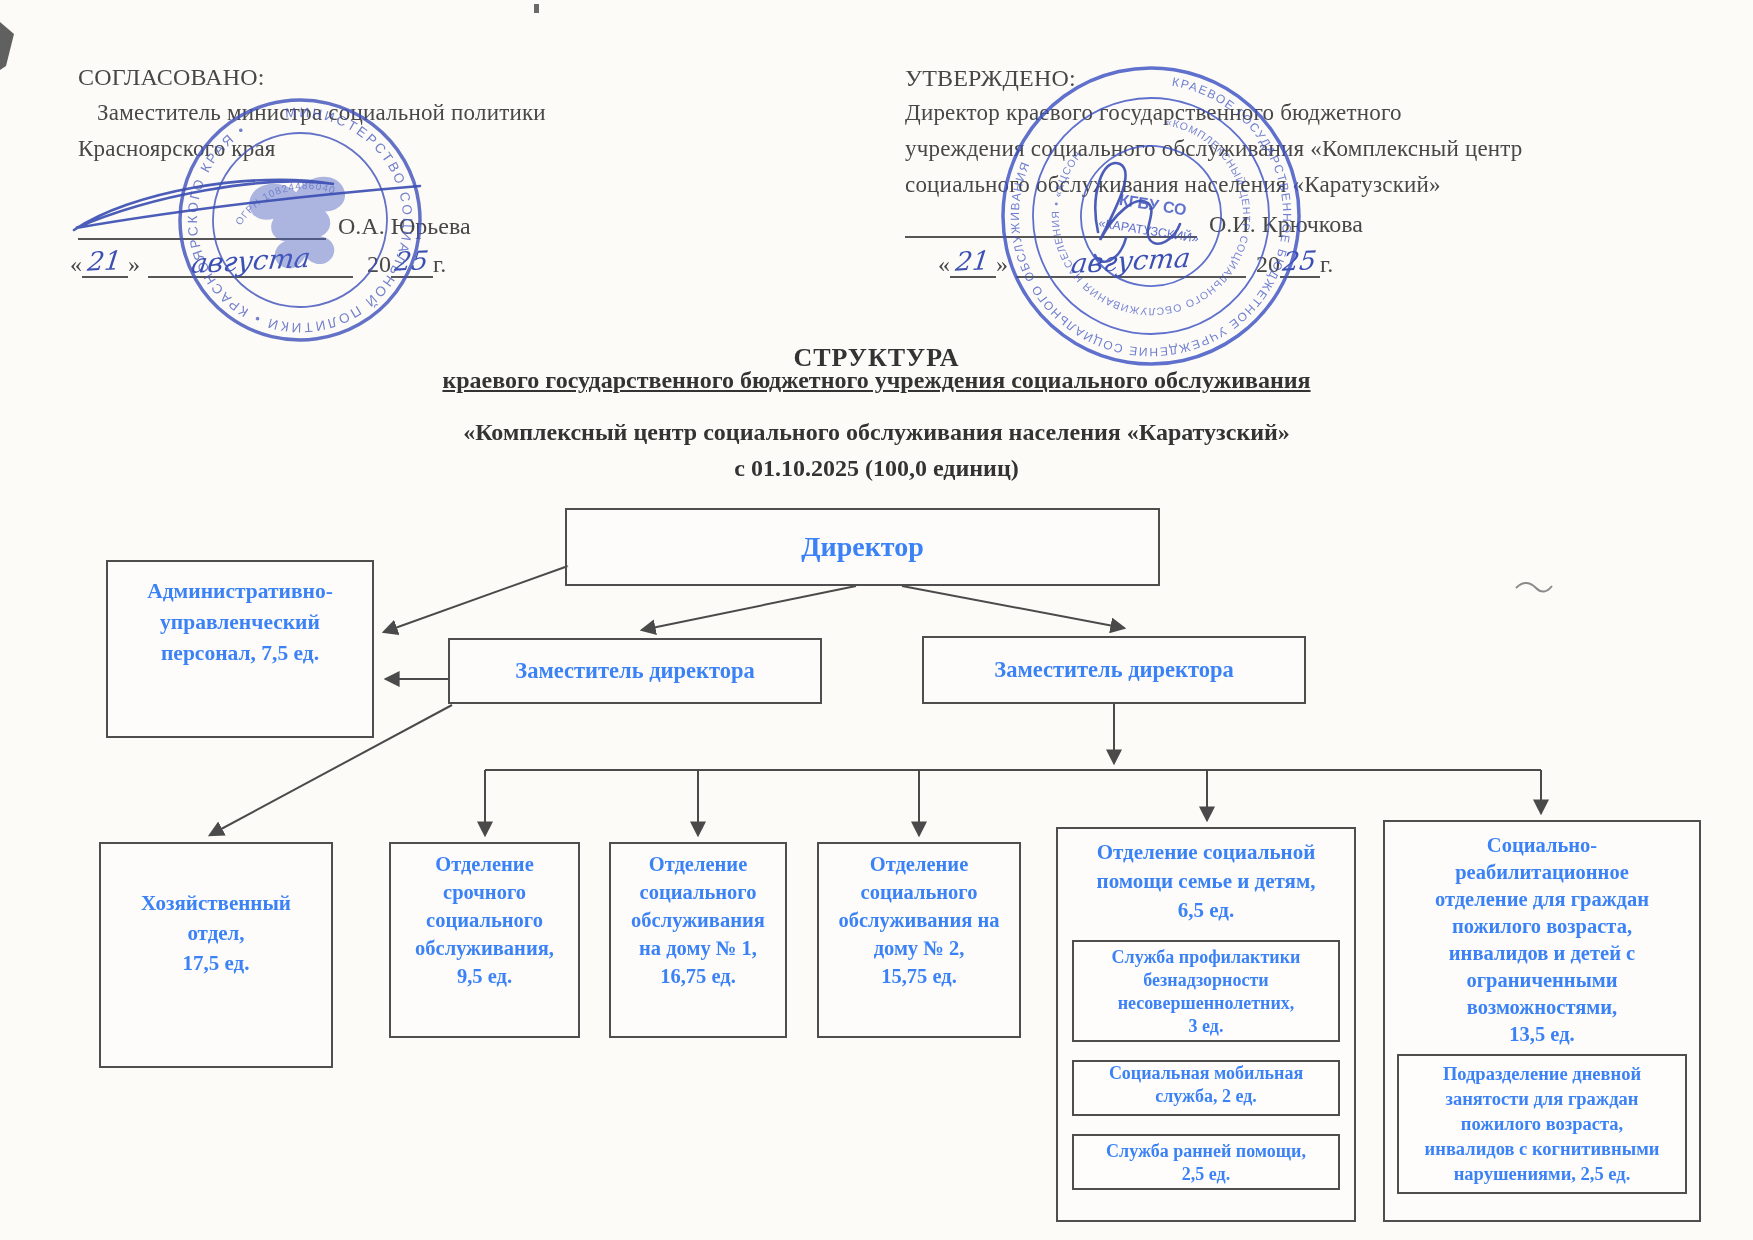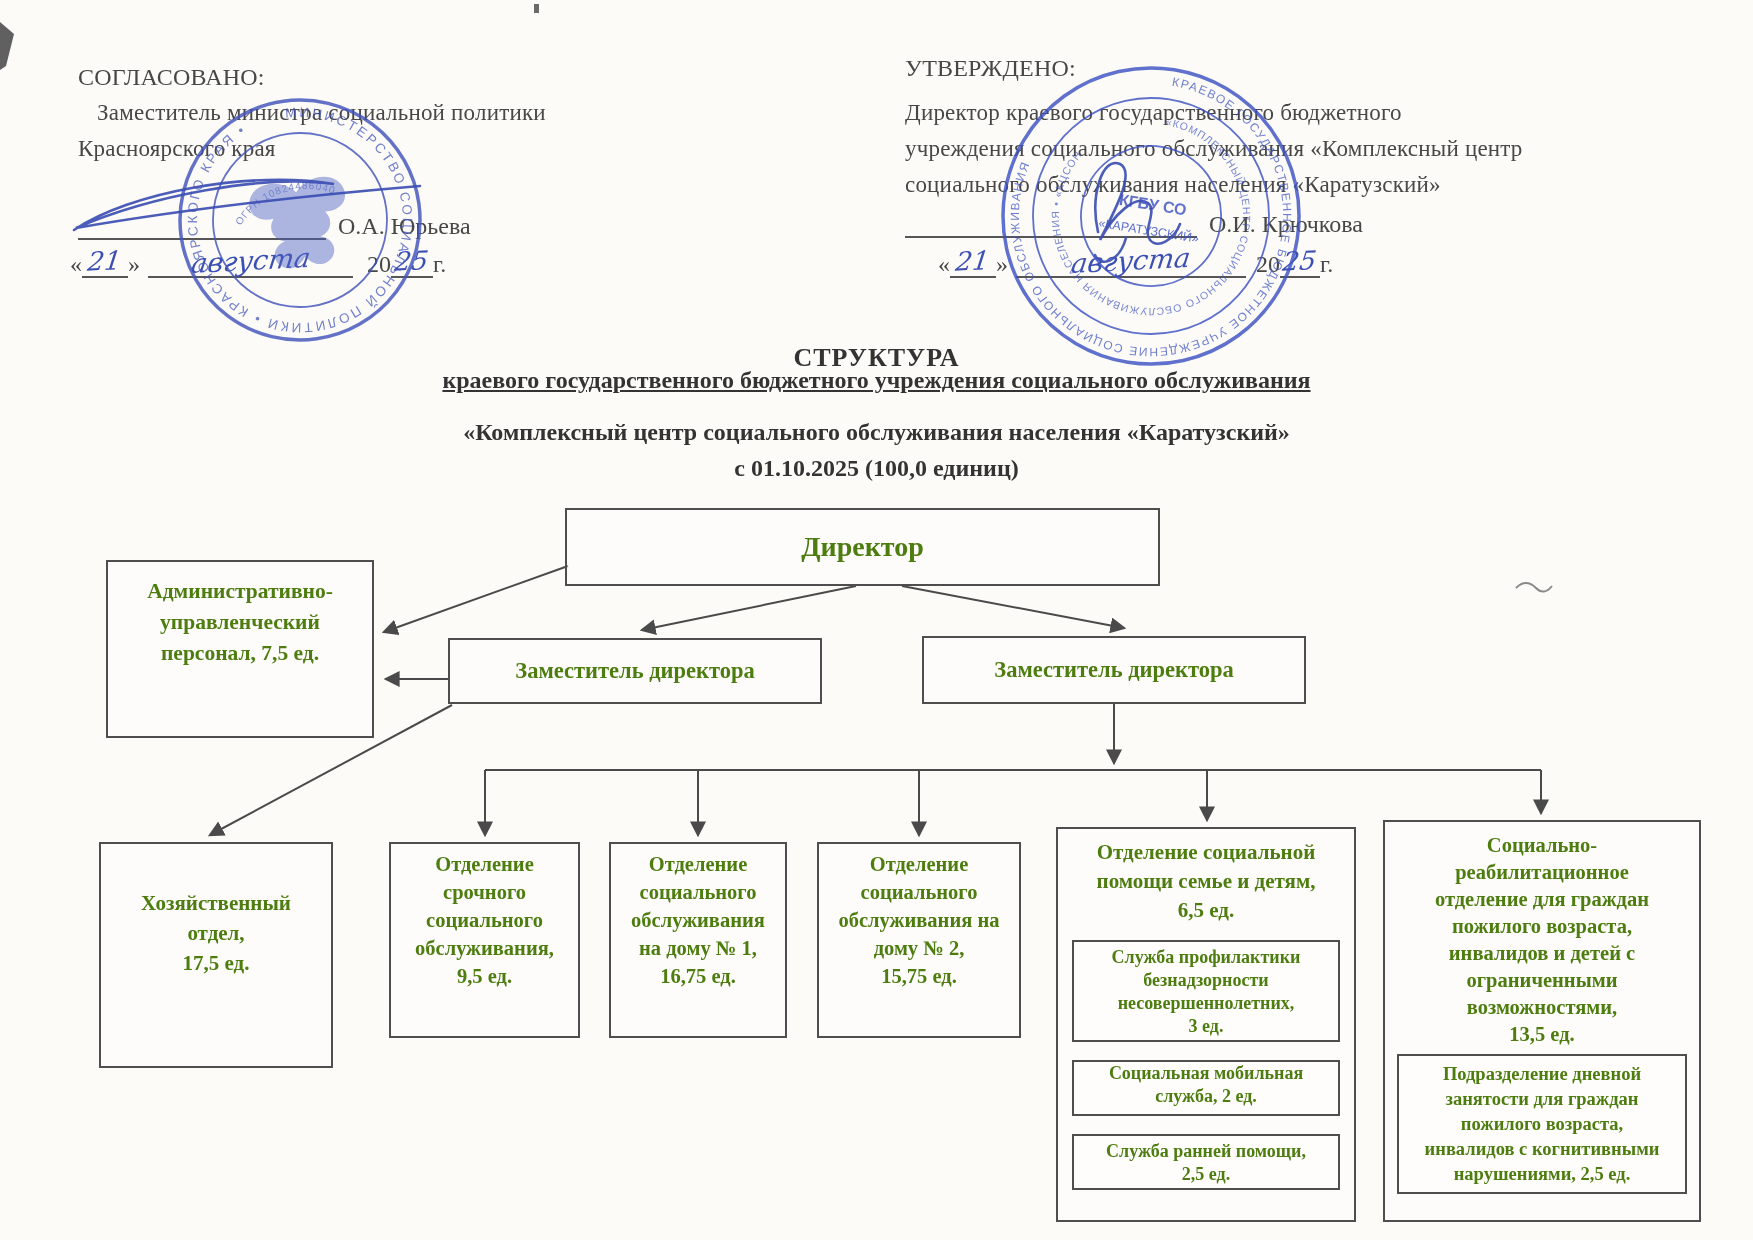--- a/index.html
+++ b/index.html
@@ -5,21 +5,21 @@
   html,body{margin:0;padding:0;background:#e8e8e4;}
   .canvas{position:relative;width:1753px;height:1240px;background:#fcfbf7;overflow:hidden;
           font-family:"Liberation Serif",serif;color:#3f3f3f;}
   
   .ph{position:absolute;white-space:nowrap;font-size:23px;color:#474747;letter-spacing:.2px;}
   .heading{font-size:24px;font-family:Liberation Serif, serif;}
   
   .title-line{position:absolute;left:0;width:100%;text-align:center;font-weight:bold;color:#333;white-space:nowrap;margin-top:25px;}
   
   .box{position:absolute;border:2px solid #4e4e4e;box-sizing:border-box;text-align:center;
-       font-weight:bold;color:#4d7c0f;background:rgba(255,255,255,.35);}
+       font-weight:bold;color:#3b82f6;background:rgba(255,255,255,.35);}
   .bl{display:block;white-space:nowrap;}
   
   .row{position:absolute;display:flex;align-items:flex-end;color:#474747;}
   .uline{display:inline-block;border-bottom:2px solid #565656;}
   .hand{font-family:"DejaVu Serif",serif;font-style:italic;color:#3c50b4;display:inline-block;
         transform:skewX(-10deg) rotate(-3deg);}
   .q{font-size:24px;}
   .fillspan{display:inline-flex;justify-content:center;align-items:flex-end;border-bottom:2px solid #565656;}
   svg{display:block;}
   .stamp{position:absolute;opacity:.82;pointer-events:none;}
@@ -48,21 +48,21 @@
     <span class="fillspan" style="width:205px;margin-left:8px;">
         <span class="hand" style="font-size:27px;">августа</span>
       </span>
     <span style="margin-left:14px;">20</span>
     <span class="fillspan" style="width:42px;">
         <span class="hand" style="font-size:26px;">25</span>
       </span>
     <span>г.</span>
   </div>
 
-  <div class="ph heading" style="left:905px;top:55px;text-align:right;">УТВЕРЖДЕНО:</div>
+  <div class="ph heading" style="left:905px;top:65px;text-align:right;">УТВЕРЖДЕНО:</div>
   <div class="ph" style="left:905px;top:100px;">Директор краевого государственного бюджетного</div>
   <div class="ph" style="left:905px;top:136px;">учреждения социального обслуживания «Комплексный центр</div>
   <div class="ph" style="left:905px;top:172px;">социального обслуживания населения «Каратузский»</div>
 
   <div class="row" style="left:905px;top:204px;height:34px;font-size:24px;">
     <span class="uline" style="width:292px;"></span>
     <span style="margin-left:12px;">О.И. Крючкова</span>
   </div>
 
   <div class="row" style="left:938px;top:238px;height:40px;font-size:24px;">

